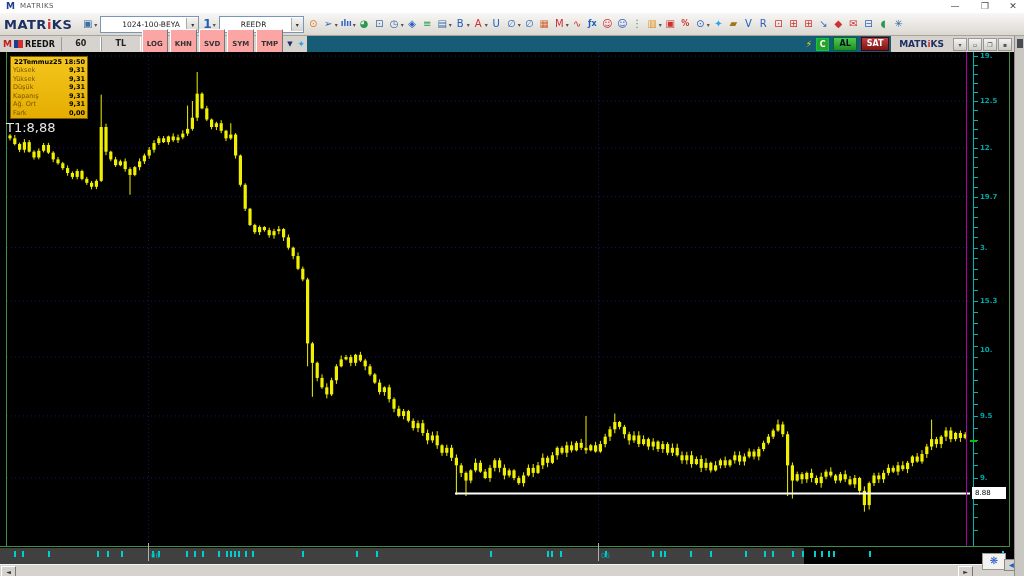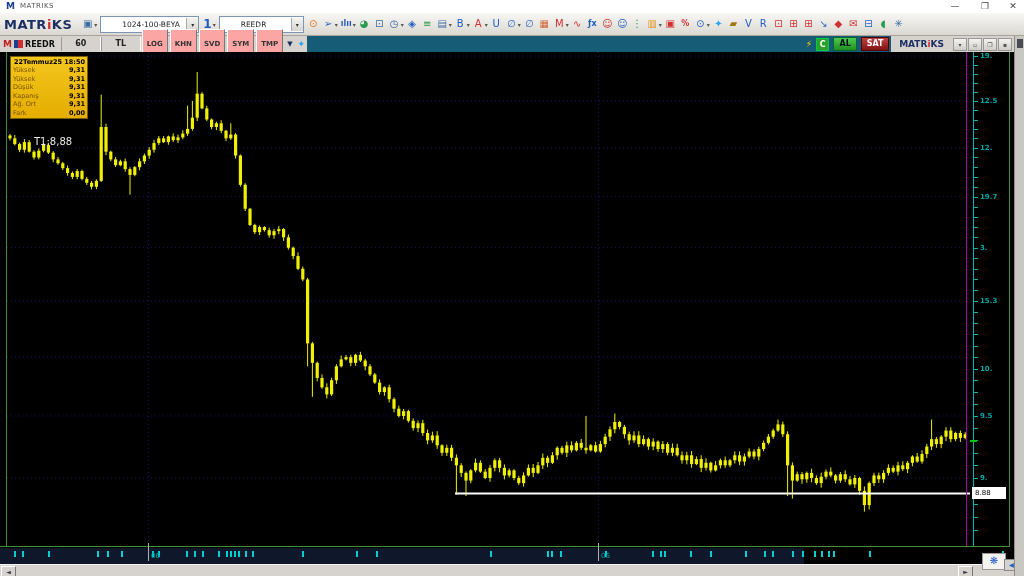--- a/index.html
+++ b/index.html
@@ -52,23 +52,23 @@
   .ytick{position:absolute;left:4px;width:4px;height:1px;background:#00b4b4;}
   #yline{position:absolute;left:3px;top:0;width:1px;height:494px;background:#00b4b4;}
   #plabel{position:absolute;left:2px;width:34px;height:12px;background:#fff;color:#000;font-size:7px;line-height:12px;padding-left:3px;box-sizing:border-box;}
   #pxmark{position:absolute;left:0px;width:7px;height:2px;background:#00c800;}
   
   #infobox{left:10px;top:56px;width:78px;background:linear-gradient(#f3c61e,#e5ad00);border:1px solid #7a5c00;font-size:6.5px;padding:1px 2px;box-sizing:border-box;}
   #infobox .ihdr{font-weight:bold;color:#000;text-align:right;font-size:6.5px;}
   .irow{display:flex;justify-content:space-between;line-height:8.5px;}
   .irow .il{color:#7a5500;}
   .irow .iv{color:#000;font-weight:bold;}
-  #t1{left:6px;top:136px;color:#e8e8e8;font-size:10px;margin-left:28px;}
+  #t1{left:6px;top:120px;color:#e8e8e8;font-size:13px;}
   
-  #tickstrip{left:0;top:548px;width:804px;height:16px;background:#0f172a;}
+  #tickstrip{left:0;top:548px;width:804px;height:16px;background:#404040;}
   .vtick{position:absolute;top:3px;width:2px;height:6px;background:#00cfcf;}
   .sep{position:absolute;top:-5px;width:1px;height:18px;background:#b0b0b0;}
   .xlab{position:absolute;top:4px;font-size:7px;color:#00a5a5;}
   
   #sbar{left:0;top:564px;width:1024px;height:12px;background:#d6d3ce;border-top:1px solid #f5f5f3;}
   .sbtn{position:absolute;top:1px;width:13px;height:10px;background:#d6d3ce;border:1px solid;border-color:#fff #777 #777 #fff;font-size:6px;text-align:center;line-height:9px;color:#334;}
   #fanbtn{position:absolute;left:-42px;top:-12px;width:22px;height:15px;background:#f4f3f0;border:1px solid #999;color:#2255cc;font-size:10px;font-weight:bold;text-align:center;line-height:14px;}
   #navbtn{position:absolute;left:-18px;top:-6px;width:17px;height:10px;background:#d6d3ce;border:1px solid #888;color:#1d5fbf;font-size:6px;text-align:center;line-height:9px;}
   #rstrip{left:1014px;top:36px;width:10px;height:540px;background:#c9c7c2;border-left:1px solid #8f8d88;}
   #rstrip .nub{position:absolute;left:2px;top:3px;width:6px;height:9px;background:#4a4a52;}
@@ -651,21 +651,21 @@
       <div class="ytick" style="top: 439px;"></div>
       <div class="ytick" style="top: 452px;"></div>
       <div class="ytick" style="top: 465px;"></div>
       <div class="ytick" style="top: 478px;"></div>
       <div class="ylab" style="top: 0px;">19.</div>
       <div class="ylab" style="top: 45px;">12.5</div>
       <div class="ylab" style="top: 92px;">12.</div>
       <div class="ylab" style="top: 141px;">19.7</div>
       <div class="ylab" style="top: 192px;">3.</div>
       <div class="ylab" style="top: 245px;">15.3</div>
-      <div class="ylab" style="top: 313px;">10.</div>
+      <div class="ylab" style="top: 294px;">10.</div>
       <div class="ylab" style="top: 360px;">9.5</div>
       <div class="ylab" style="top: 422px;">9.</div>
       <div id="plabel" style="top: 435px;">8.88</div>
       <div id="pxmark" style="top: 388px;"></div>
     </div>
 
   <div id="infobox" class="abs">
     <div class="ihdr">22Temmuz25 18:50</div>
     <div id="irows">
         <div class="irow">

